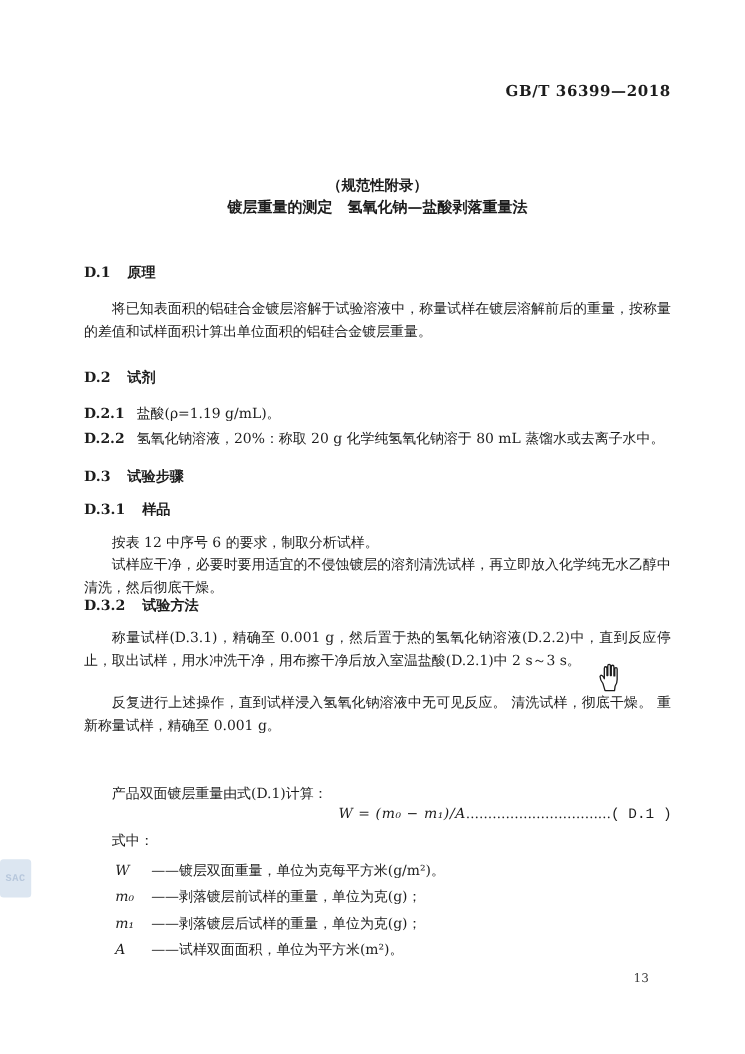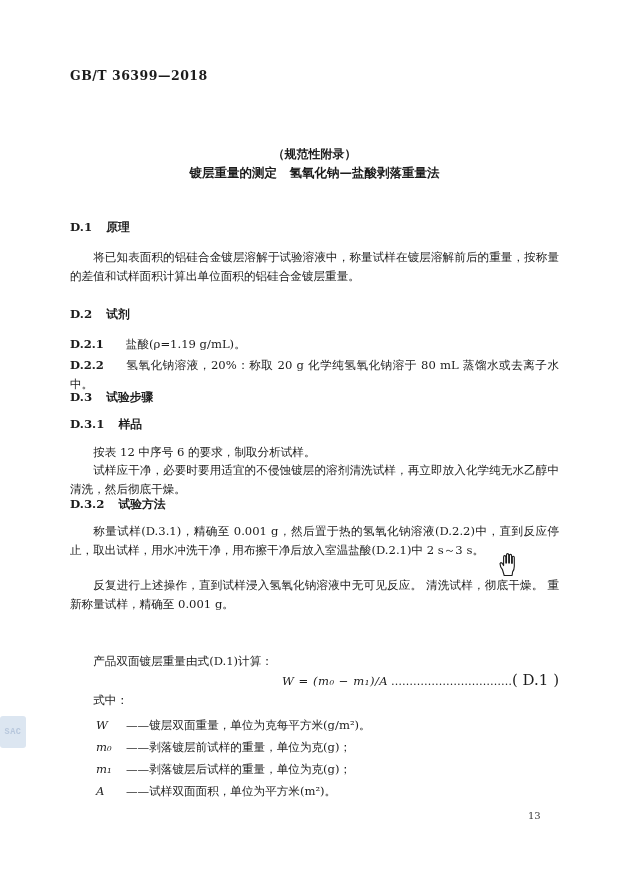--- a/index.html
+++ b/index.html
@@ -10,21 +10,21 @@
     height: 878px;
     background: #ffffff;
     font-family: "DejaVu Serif", "Liberation Serif", serif;
     color: #1c1c1c;
     overflow: hidden;
   }
   .abs { position: absolute; left: 70px; right: 62px; }
 
   .header-code {
     top: 68px;
-    text-align: left;
+    text-align: right;
     font-weight: bold;
     font-size: 12.5px;
     letter-spacing: 0.5px;
   }
 
   .title-appendix {
     top: 124px;
     text-align: center;
     font-weight: bold;
     font-size: 13.5px;
@@ -53,36 +53,36 @@
     font-size: 11.6px;
     line-height: 18.5px;
     text-align: justify;
     text-indent: 2em;
   }
   .clause-line {
     font-size: 11.6px;
     line-height: 18.5px;
     text-align: justify;
   }
-  .clause-line .num { font-weight: bold; margin-right: 22px; }
+  .clause-line .num { font-weight: bold; margin-right: 10px; }
 
   .formula-row {
     display: flex;
     align-items: baseline;
     font-size: 11.6px;
   }
   .formula-spacer { width: 212px; flex: 0 0 auto; }
   .formula-math {
     font-style: italic;
     letter-spacing: 0.5px;
     white-space: nowrap;
   }
   .formula-right { margin-left: auto; display: flex; align-items: baseline; }
   .formula-dots { letter-spacing: 0; font-size: 11px; }
-  .formula-label { font-size: 15px; white-space: nowrap; }
+  .formula-label { font-size: 12px; white-space: nowrap; font-family: Liberation Mono, monospace; }
 
   .where-label { font-size: 11.6px; text-indent: 2em; }
 
   .def-row {
     display: flex;
     align-items: baseline;
     padding-left: 26px;
     font-size: 11.6px;
     line-height: 18px;
   }

